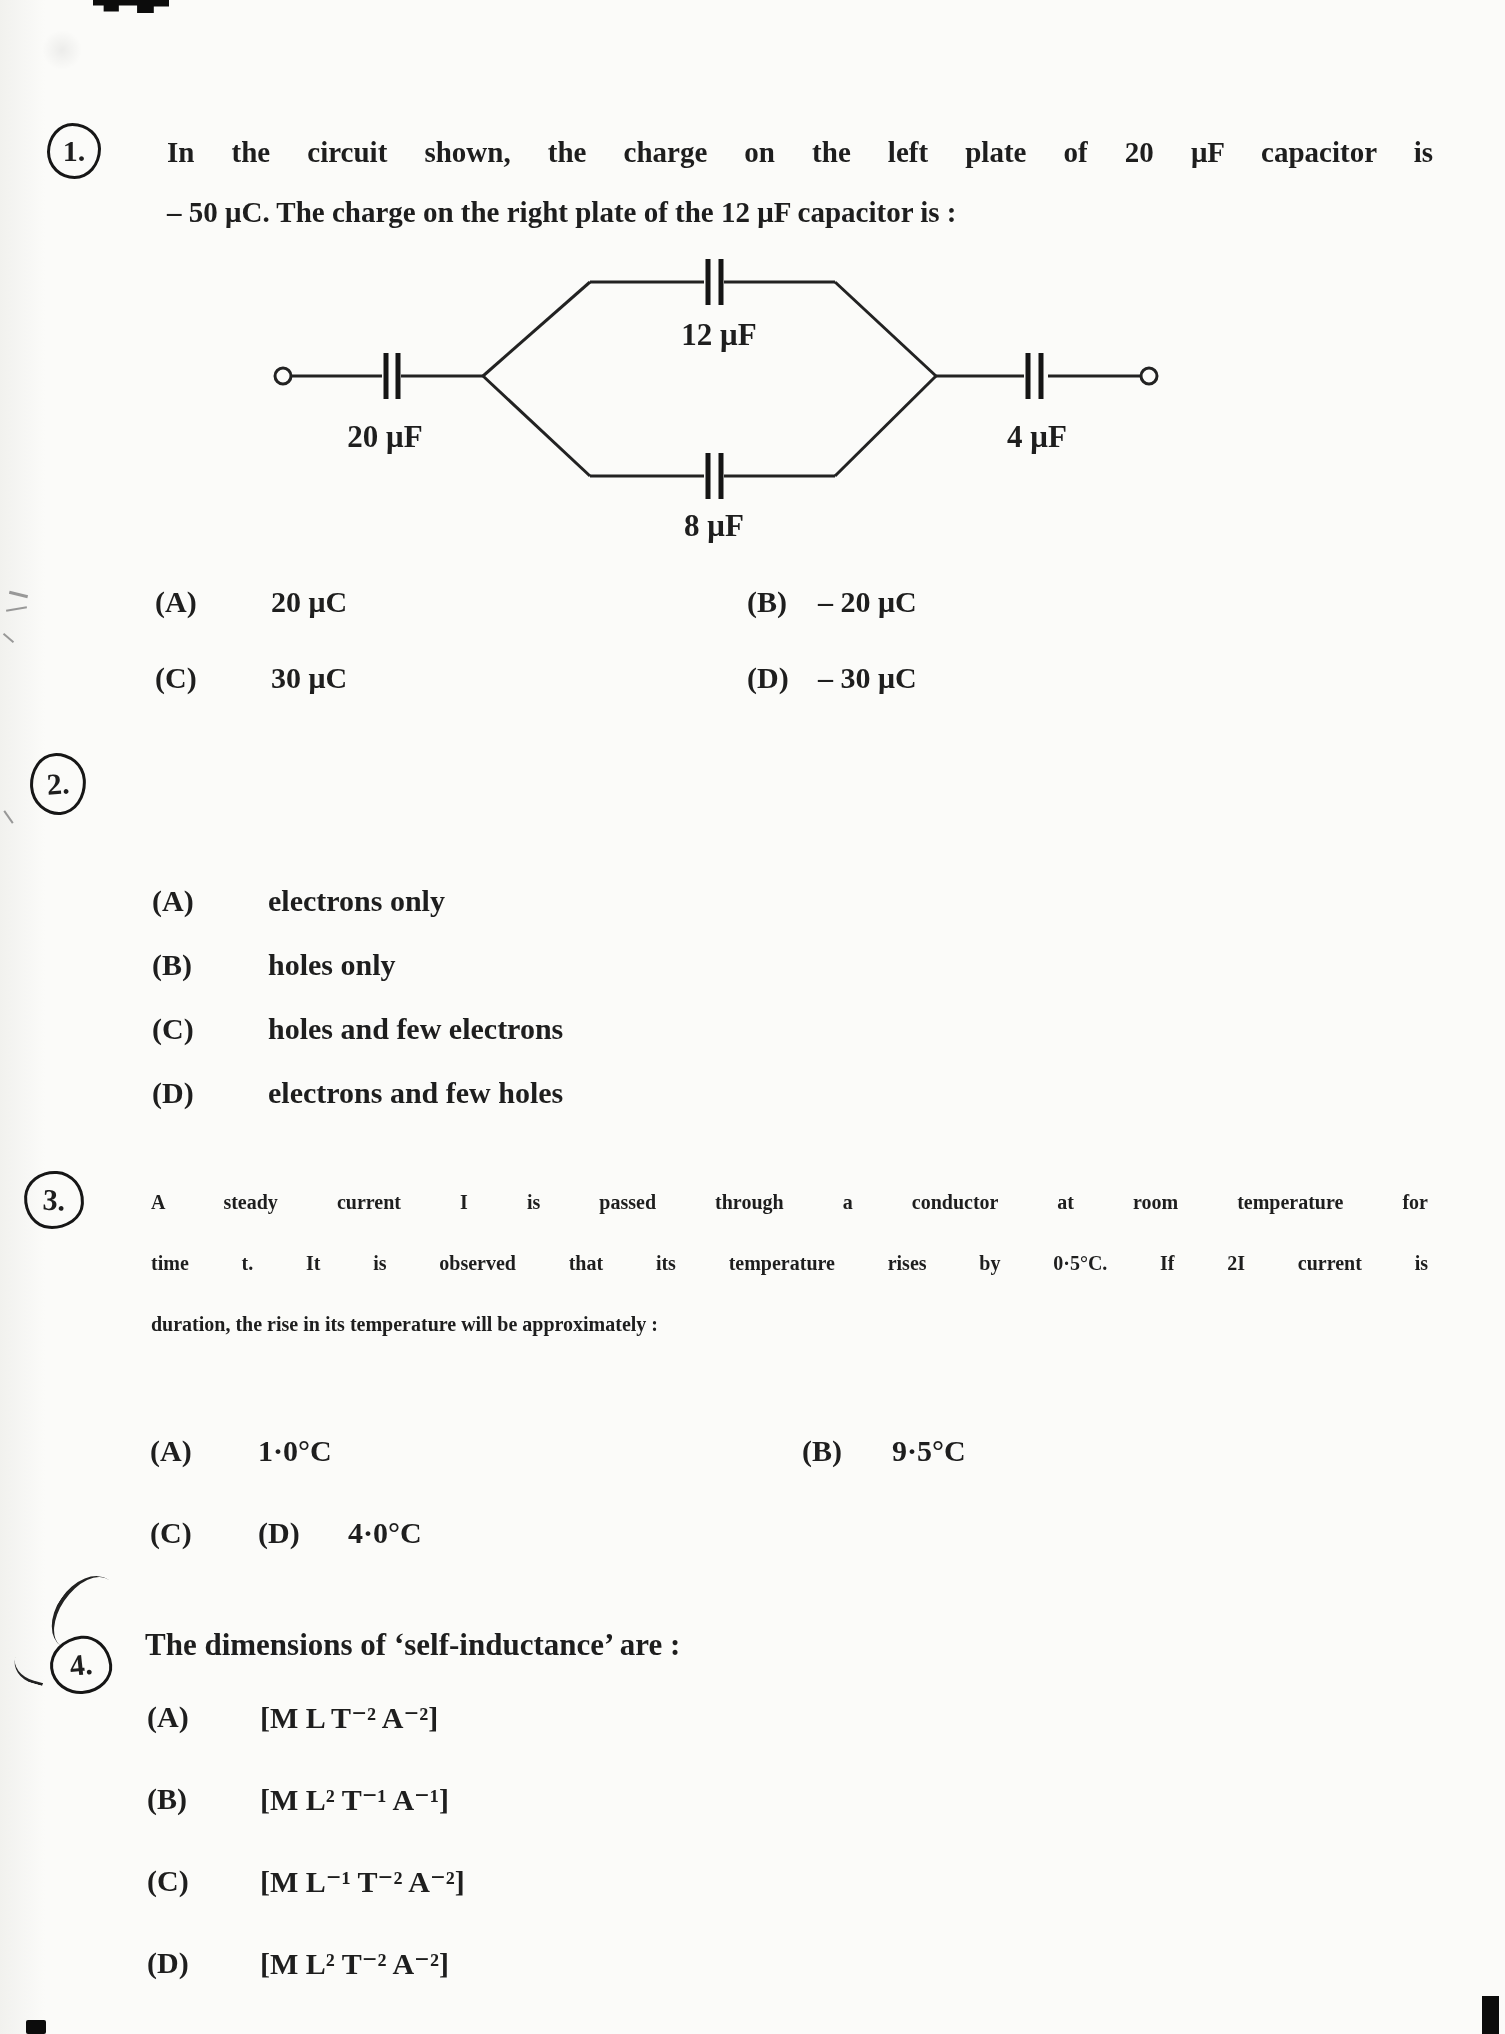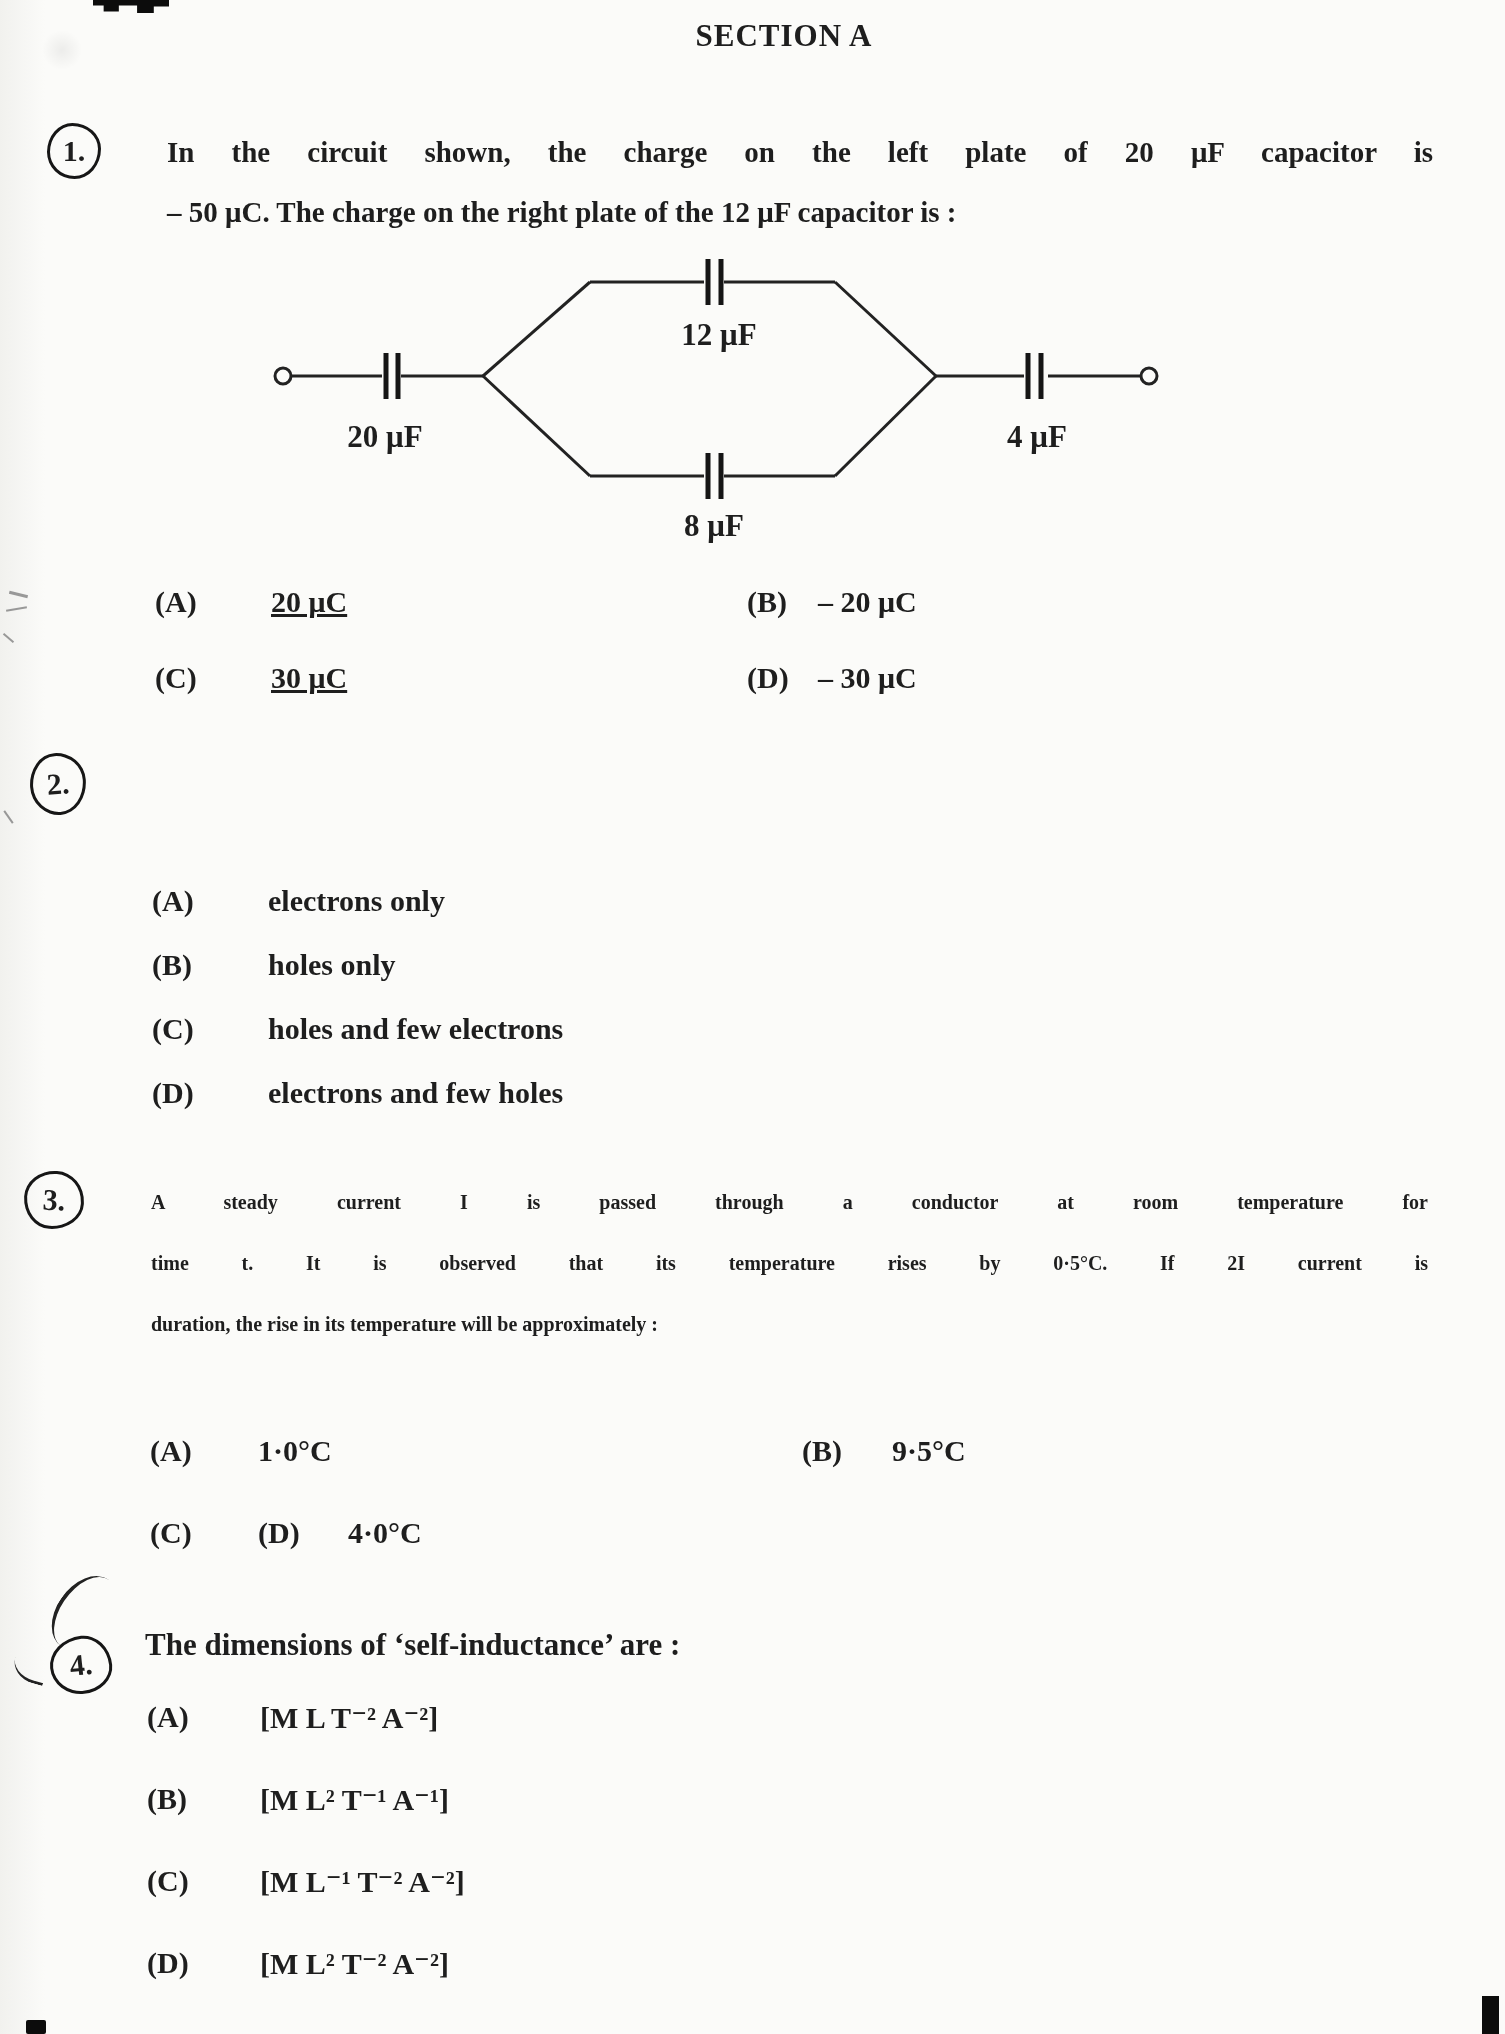--- a/index.html
+++ b/index.html
@@ -31,21 +31,21 @@
   .qtext { position:absolute; font-weight:bold; }
   .qtext .line { white-space:nowrap; }
   .qtext .line.just { white-space:normal; text-align:justify; text-align-last:justify; }
   .q1t { left:167px; top:122px;  width:1266px; font-size:29px; line-height:60px; }
   .q2t { left:151px; top:752px;  width:1285px; font-size:31px; line-height:64px; }
   .q3t { left:151px; top:1172px; width:1277px; font-size:20px; line-height:61px; }
   .q4t { left:145px; top:1620px; width:1280px; font-size:31px; line-height:50px; }
   .circuit { position:absolute; left:195px; top:252px; }
   .orow2 { position:absolute; display:flex; font-weight:bold; font-size:30px; }
   .q1o { left:155px; }
-  .q1o .c1 { width:116px; } .q1o .c2 { width:476px;text-decoration:underline; } .q1o .c3 { width:71px; }
+  .q1o .c1 { width:116px; } .q1o .c2 { width:476px; } .q1o .c3 { width:71px; }
   .q3o { left:150px; }
   .q3o .c1 { width:108px; } .q3o .c2 { width:544px;font-family:Liberation Serif, serif; } .q3o .c3 { width:90px; }
   .optlist { position:absolute; font-weight:bold; font-size:30px; }
   .optlist .orow { display:flex; }
   .q2list { left:152px; top:884px; }
   .q2list .orow { height:64px; align-items:flex-start; }
   .q2list .olbl { width:116px; }
   .q4list { left:147px; top:1700px; font-size:30px; }
   .q4list .orow { height:82px; align-items:flex-start; }
   .q4list .olbl { width:113px; }
@@ -79,21 +79,20 @@
 <div class="page">
 
   <div class="mark top"></div>
   <div class="mark bl"></div>
   <div class="mark br"></div>
   <div class="scribble s1"></div>
   <div class="scribble s2"></div>
   <div class="scribble s3"></div>
   <div class="scribble s4"></div>
 
-  <div class="title">SECTION A</div>
 
   <div class="qnum n1">
     <span>1.</span>
   </div>
   <div class="qtext q1t">
     <div class="line just">In the circuit shown, the charge on the left plate of 20 μF capacitor is</div>
     <div class="line">– 50 μC. The charge on the right plate of the 12 μF capacitor is :</div>
   </div>
 
   <svg class="circuit" width="980" height="300" viewBox="0 0 980 300">

